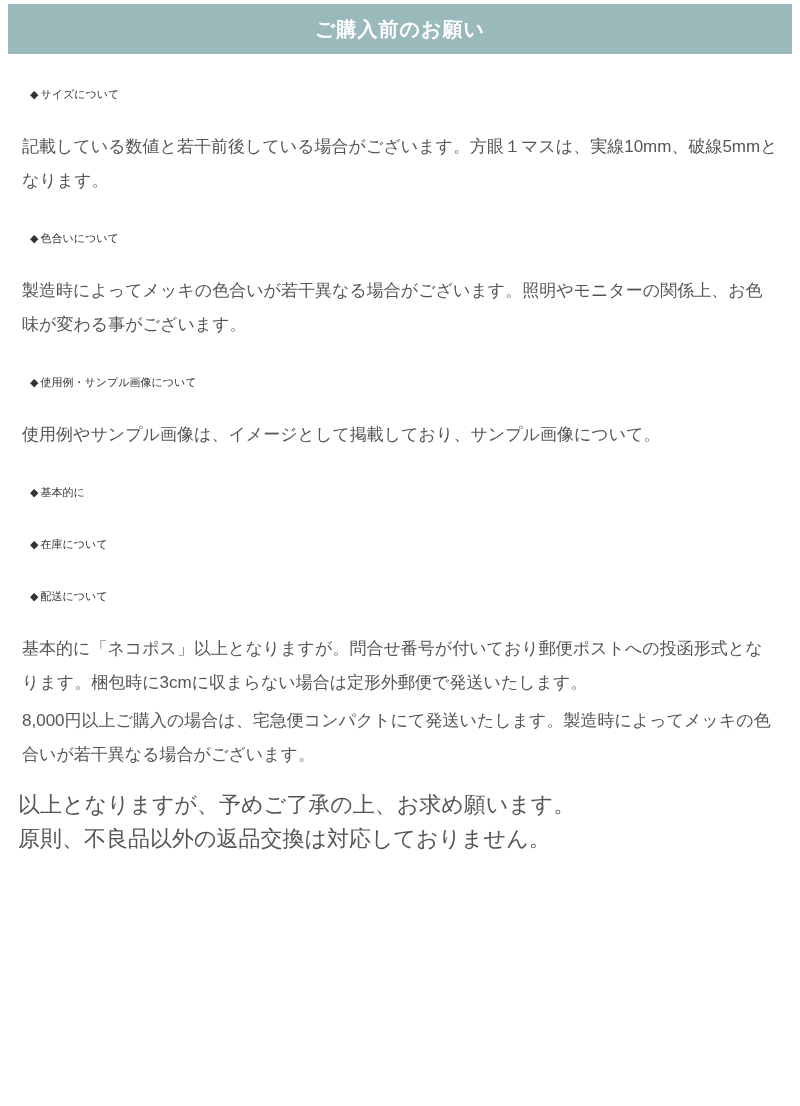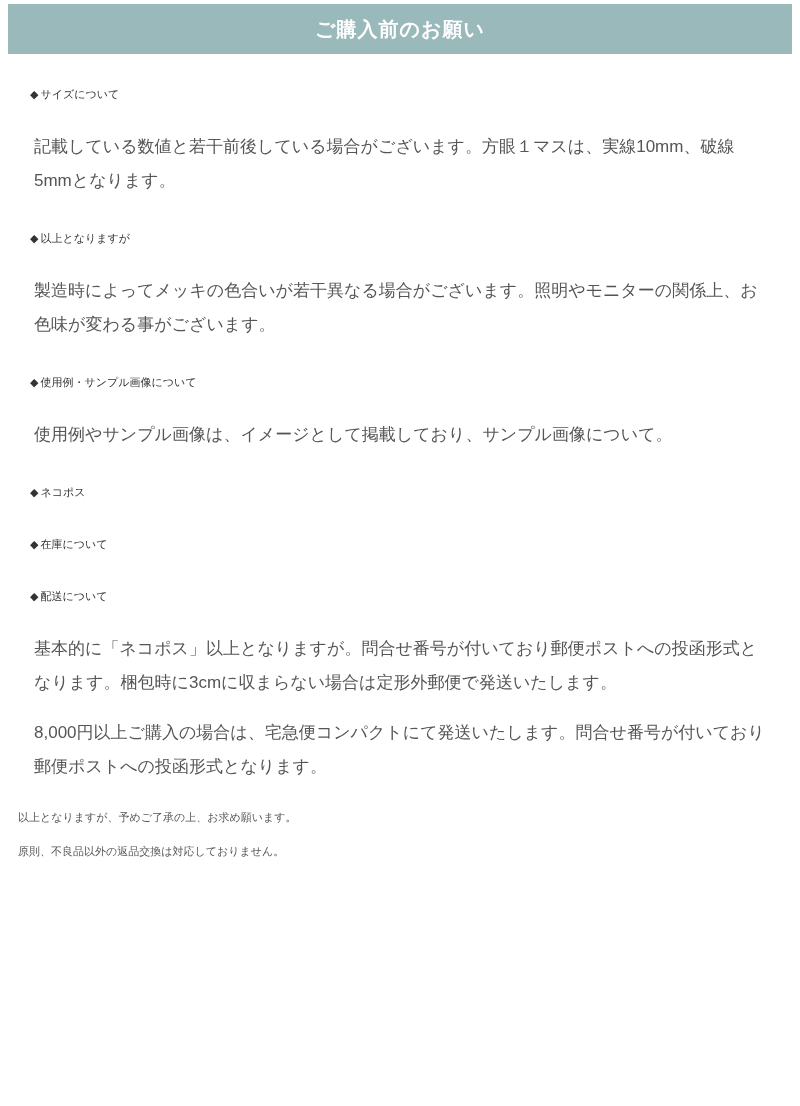--- a/index.html
+++ b/index.html
@@ -43,26 +43,26 @@
   .section-heading .bullet {
     margin-right: 2px;
   }
   .section-body {
     margin-top: 24px;
     font-size: 17px;
     color: #555555;
     line-height: 34px;
   }
   .section-body p {
-    margin: 16px;
+    margin: 4px;
     padding: 0;
   }
   .footer-note {
     margin-top: 16px;
-    font-size: 11px;
+    font-size: 22px;
     color: #555555;
     line-height: 34px;
   }
   .footer-note p {
     margin: 0;
     padding: 0;
   }
 </style>
 </head>
 <body>
@@ -79,55 +79,55 @@
     <div class="section-heading">
       <span class="bullet">◆</span><span class="heading-label">サイズについて</span>
     </div>
     <div class="section-body">
             <p>記載している数値と若干前後している場合がございます。方眼１マスは、実線10mm、破線5mmとなります。</p>
           </div>
   </section>
 
   <section class="notice-section">
     <div class="section-heading">
-      <span class="bullet">◆</span><span class="heading-label">以上となりますが</span>
+      <span class="bullet">◆</span><span class="heading-label">色合いについて</span>
     </div>
     <div class="section-body">
             <p>製造時によってメッキの色合いが若干異なる場合がございます。照明やモニターの関係上、お色味が変わる事がございます。</p>
           </div>
   </section>
 
   <section class="notice-section">
     <div class="section-heading">
       <span class="bullet">◆</span><span class="heading-label">使用例・サンプル画像について</span>
     </div>
     <div class="section-body">
             <p>使用例やサンプル画像は、イメージとして掲載しており、サンプル画像について。</p>
           </div>
   </section>
 
   <section class="notice-section">
     <div class="section-heading">
-      <span class="bullet">◆</span><span class="heading-label">ネコポス</span>
+      <span class="bullet">◆</span><span class="heading-label">基本的に</span>
     </div>
   </section>
 
   <section class="notice-section">
     <div class="section-heading">
       <span class="bullet">◆</span><span class="heading-label">在庫について</span>
     </div>
   </section>
 
   <section class="notice-section">
     <div class="section-heading">
       <span class="bullet">◆</span><span class="heading-label">配送について</span>
     </div>
     <div class="section-body">
             <p>基本的に「ネコポス」以上となりますが。問合せ番号が付いており郵便ポストへの投函形式となります。梱包時に3cmに収まらない場合は定形外郵便で発送いたします。</p>
-            <p>8,000円以上ご購入の場合は、宅急便コンパクトにて発送いたします。問合せ番号が付いており郵便ポストへの投函形式となります。</p>
+            <p>8,000円以上ご購入の場合は、宅急便コンパクトにて発送いたします。製造時によってメッキの色合いが若干異なる場合がございます。</p>
           </div>
   </section>
 </div>
 
     <div class="footer-note" id="footer-root">
         <p>以上となりますが、予めご了承の上、お求め願います。</p>
         <p>原則、不良品以外の返品交換は対応しておりません。</p>
       </div>
   </div>
 

